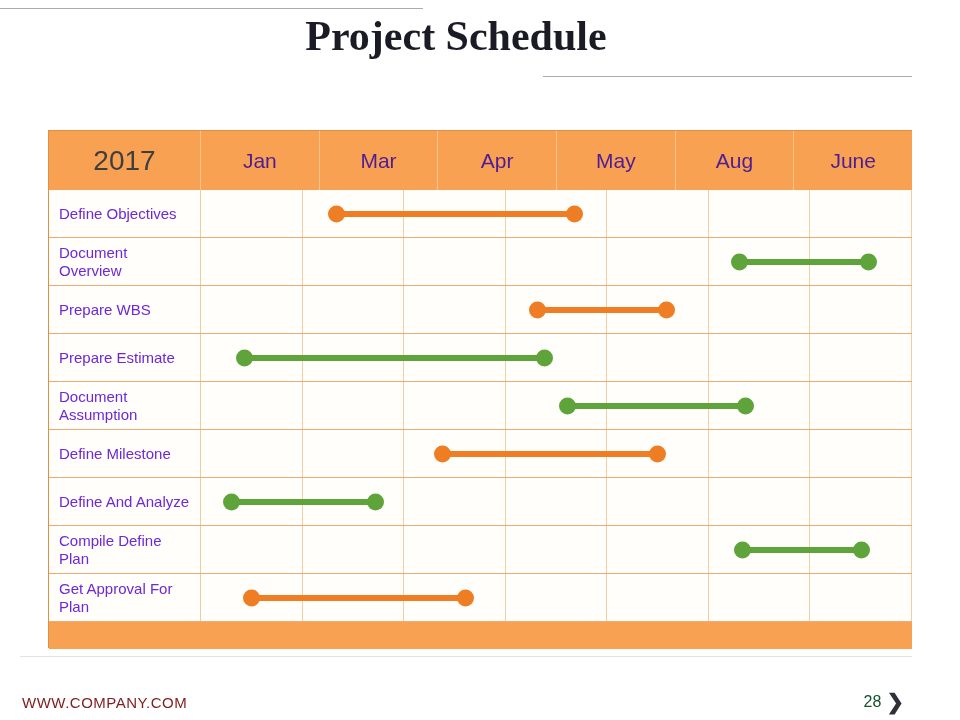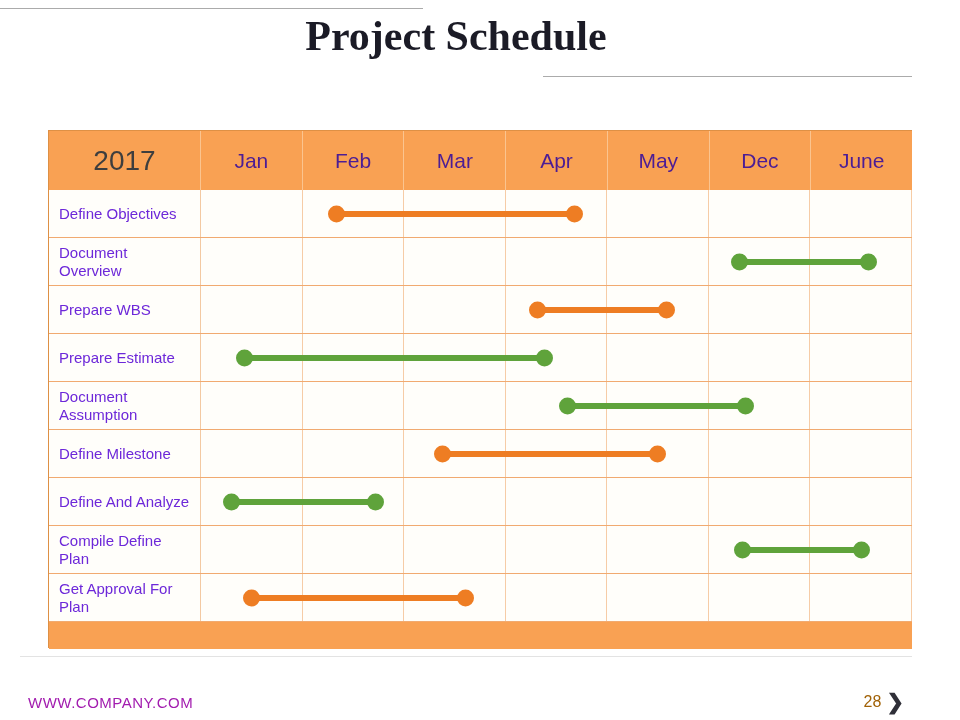--- a/index.html
+++ b/index.html
@@ -56,48 +56,47 @@
     top:50%; transform:translateY(-50%);
   }
   .g-dot.start { left:-8px; }
   .g-dot.end { right:-8px; }
 
   .g-band { height:27px; }
 
   .footer-line { position:absolute; top:656px; left:20px; right:0; height:1px; background:#e3e3e3; }
   .footer-site {
     position:absolute; left:22px; top:694px;
-    font-size:15px; letter-spacing:0.5px; color:#a21caf;margin-left:6px;
+    font-size:15px; letter-spacing:0.5px; color:#7f1d1d;
   }
   .footer-page {
     position:absolute; right:8px; top:691px;
     display:flex; align-items:center;
   }
-  .page-num { font-size:16px; color:#a16207; }
+  .page-num { font-size:16px; color:#14532d; }
   .chev { font-size:21px; font-weight:bold; color:#2f2f38; margin-left:5px; line-height:1; }
 </style>
 </head>
 <body>
 
 <div class="slide">
 
   <div class="rule rule-top"></div>
   <h1 class="title">Project Schedule</h1>
   <div class="rule rule-title"></div>
 
   <div class="gantt">
     <div class="g-header" style="background: rgb(249, 161, 83);">
       <div class="g-year">2017</div>
       <div class="g-months" id="months">
           <div class="g-month">Jan</div>
-          <div class="g-month">Feb</div>
           <div class="g-month">Mar</div>
           <div class="g-month">Apr</div>
           <div class="g-month">May</div>
-          <div class="g-month">Dec</div>
+          <div class="g-month">Aug</div>
           <div class="g-month">June</div>
         </div>
     </div>
     <div id="rows">
         <div class="g-row">
           <div class="g-label">Define Objectives</div>
           <div class="g-timeline">
             <div class="g-cell"></div>
             <div class="g-cell"></div>
             <div class="g-cell"></div>

